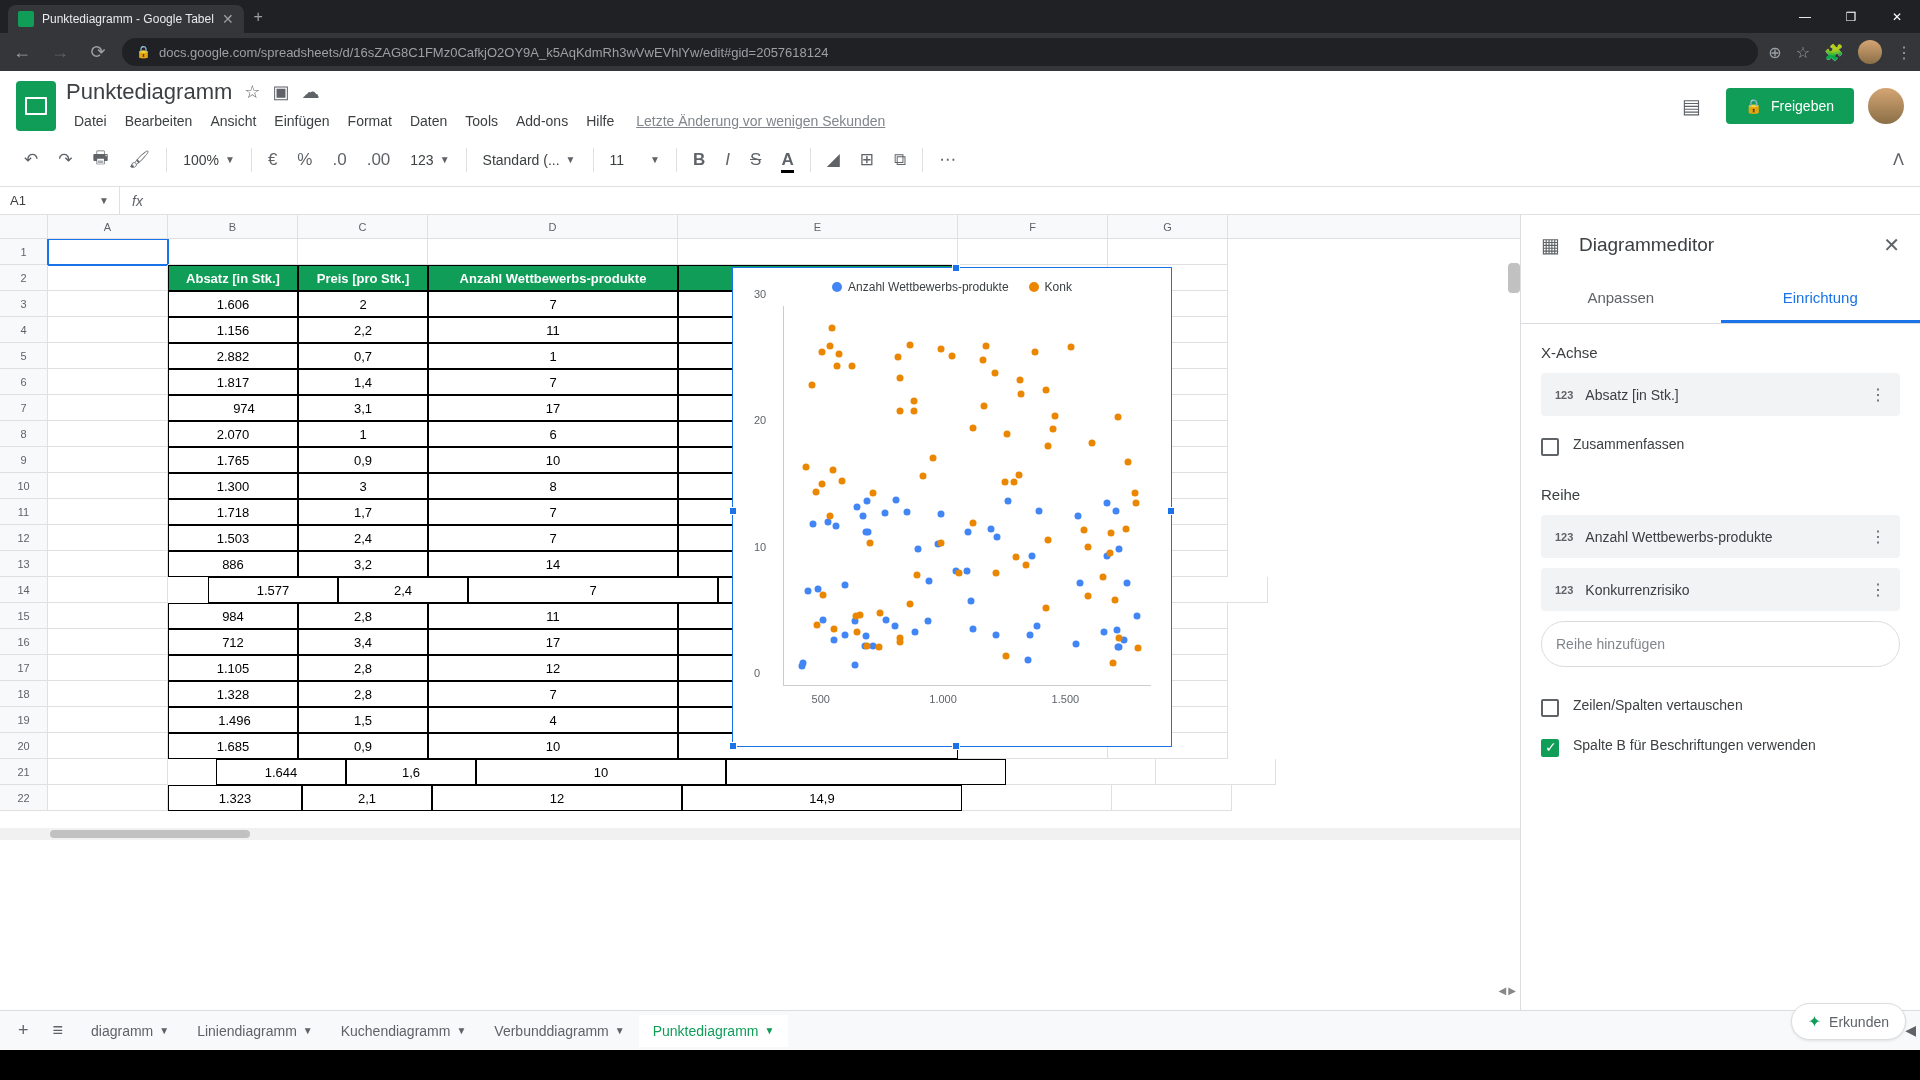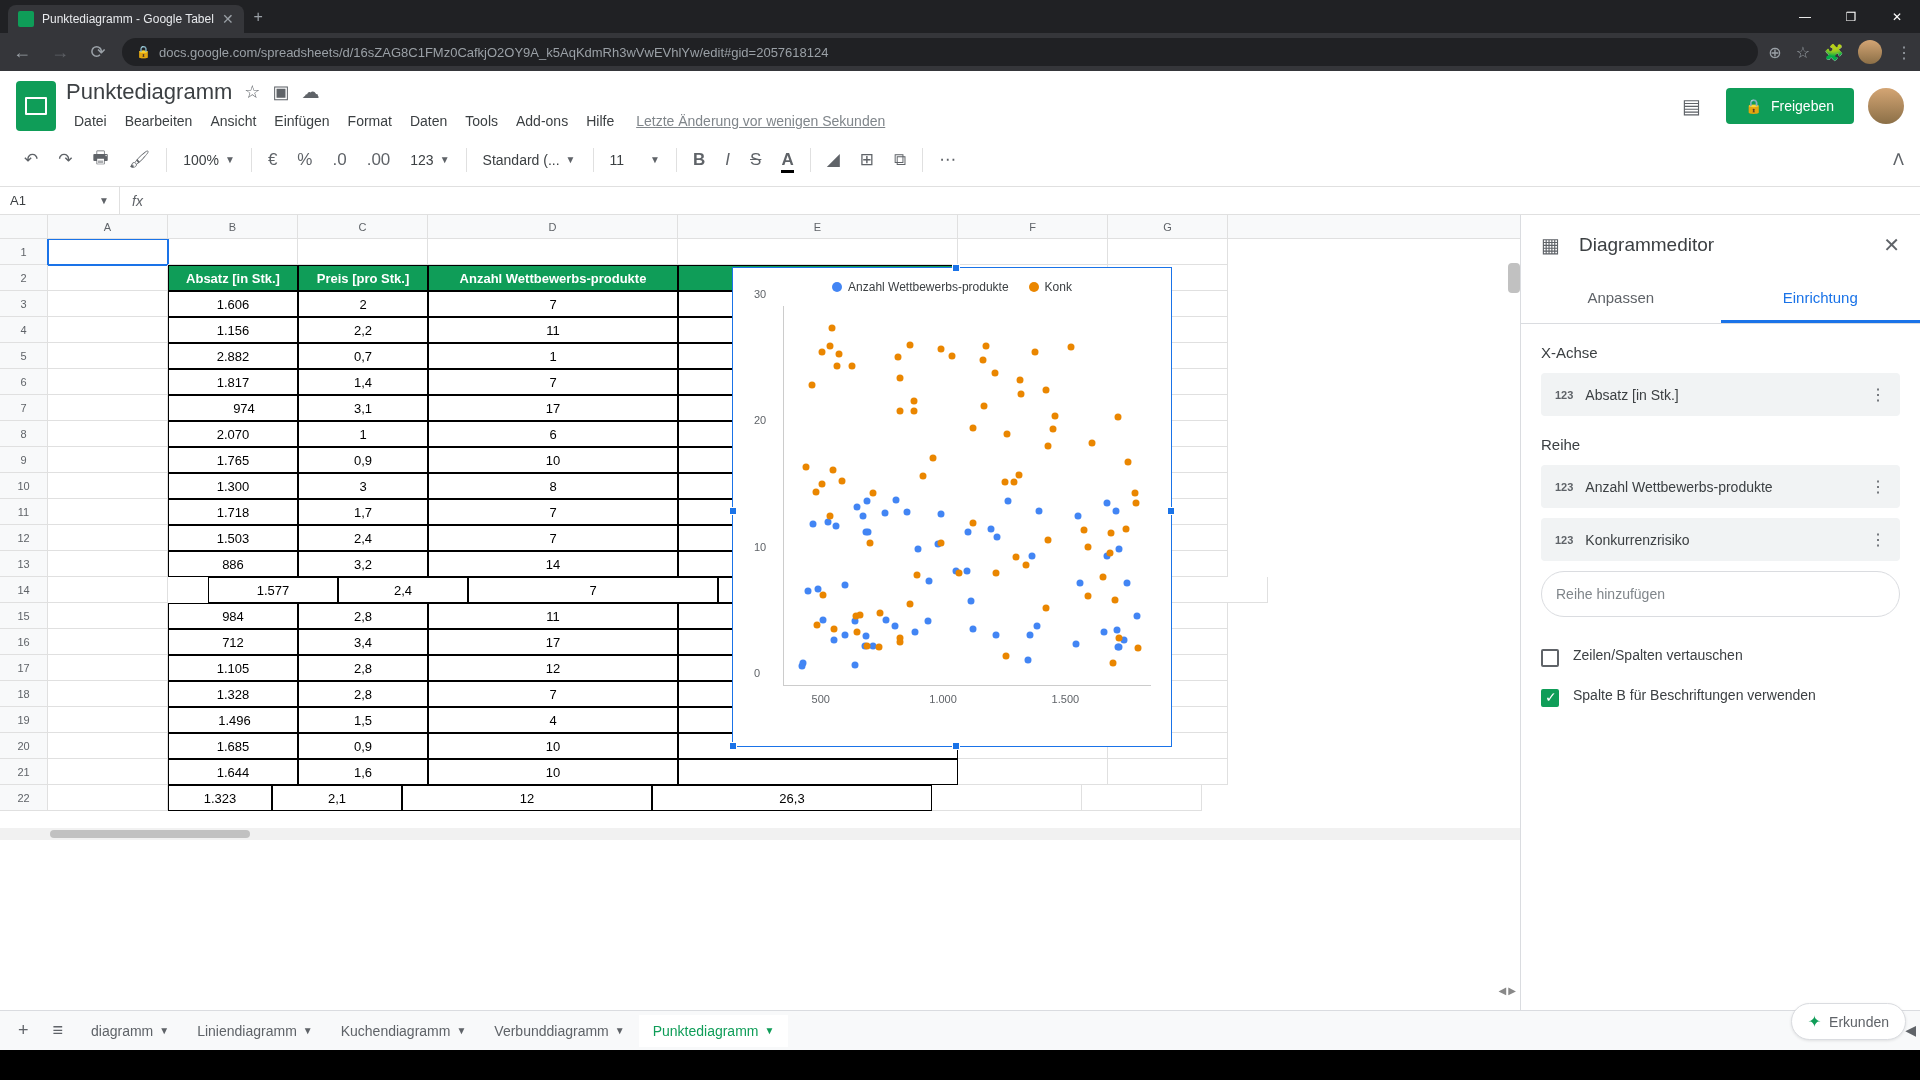--- a/index.html
+++ b/index.html
@@ -450,34 +450,34 @@
             <div class="cell col-B data-cell" style="width: 130px;">1.685</div>
             <div class="cell col-C data-cell" style="width: 130px;">0,9</div>
             <div class="cell col-D data-cell" style="width: 250px;">10</div>
             <div class="cell col-E data-cell" style="width: 280px;"></div>
             <div class="cell col-F" style="width: 150px;"></div>
             <div class="cell col-G" style="width: 120px;"></div>
           </div>
           <div class="row">
             <div class="row-h">21</div>
             <div class="cell col-A" style="width: 120px;"></div>
-            <div class="cell col-B data-cell" style="width: 130px;">1.644</div>
+            <div class="cell col-B data-cell" style="width: 130px; margin-left: 48px;">1.644</div>
             <div class="cell col-C data-cell" style="width: 130px;">1,6</div>
             <div class="cell col-D data-cell" style="width: 250px;">10</div>
             <div class="cell col-E data-cell" style="width: 280px;"></div>
             <div class="cell col-F" style="width: 150px;"></div>
             <div class="cell col-G" style="width: 120px;"></div>
           </div>
           <div class="row">
             <div class="row-h">22</div>
             <div class="cell col-A" style="width: 120px;"></div>
-            <div class="cell col-B data-cell" style="width: 104px;">1.323</div>
+            <div class="cell col-B data-cell" style="width: 134px;">1.323</div>
             <div class="cell col-C data-cell" style="width: 130px;">2,1</div>
             <div class="cell col-D data-cell" style="width: 250px;">12</div>
-            <div class="cell col-E data-cell" style="width: 280px;">26,3</div>
+            <div class="cell col-E data-cell" style="width: 280px;">14,9</div>
             <div class="cell col-F" style="width: 150px;"></div>
             <div class="cell col-G" style="width: 120px;"></div>
           </div>
         </div>
       <div class="h-scroll">
           <div class="h-scroll-thumb"></div>
         </div>
       <div class="scroll-arrows">
           <span>◀</span>
           <span>▶</span>
@@ -661,20 +661,24 @@
         <div class="editor-tab">Anpassen</div>
         <div class="editor-tab active">Einrichtung</div>
       </div>
       <div class="editor-body">
         <div class="section-label">X-Achse</div>
         <div class="field-chip">
           <span class="chip-type">123</span>
           <span class="chip-label">Absatz [in Stk.]</span>
           <span class="chip-menu">⋮</span>
         </div>
+        <div class="checkbox-row">
+          <div class="checkbox"></div>
+          <span class="checkbox-label" style="max-width:130px">Zusammenfassen</span>
+        </div>
         <div class="section-label" style="margin-top:20px">Reihe</div>
         <div class="field-chip">
           <span class="chip-type">123</span>
           <span class="chip-label">Anzahl Wettbewerbs-produkte</span>
           <span class="chip-menu">⋮</span>
         </div>
         <div class="field-chip">
           <span class="chip-type">123</span>
           <span class="chip-label">Konkurrenzrisiko</span>
           <span class="chip-menu">⋮</span>

